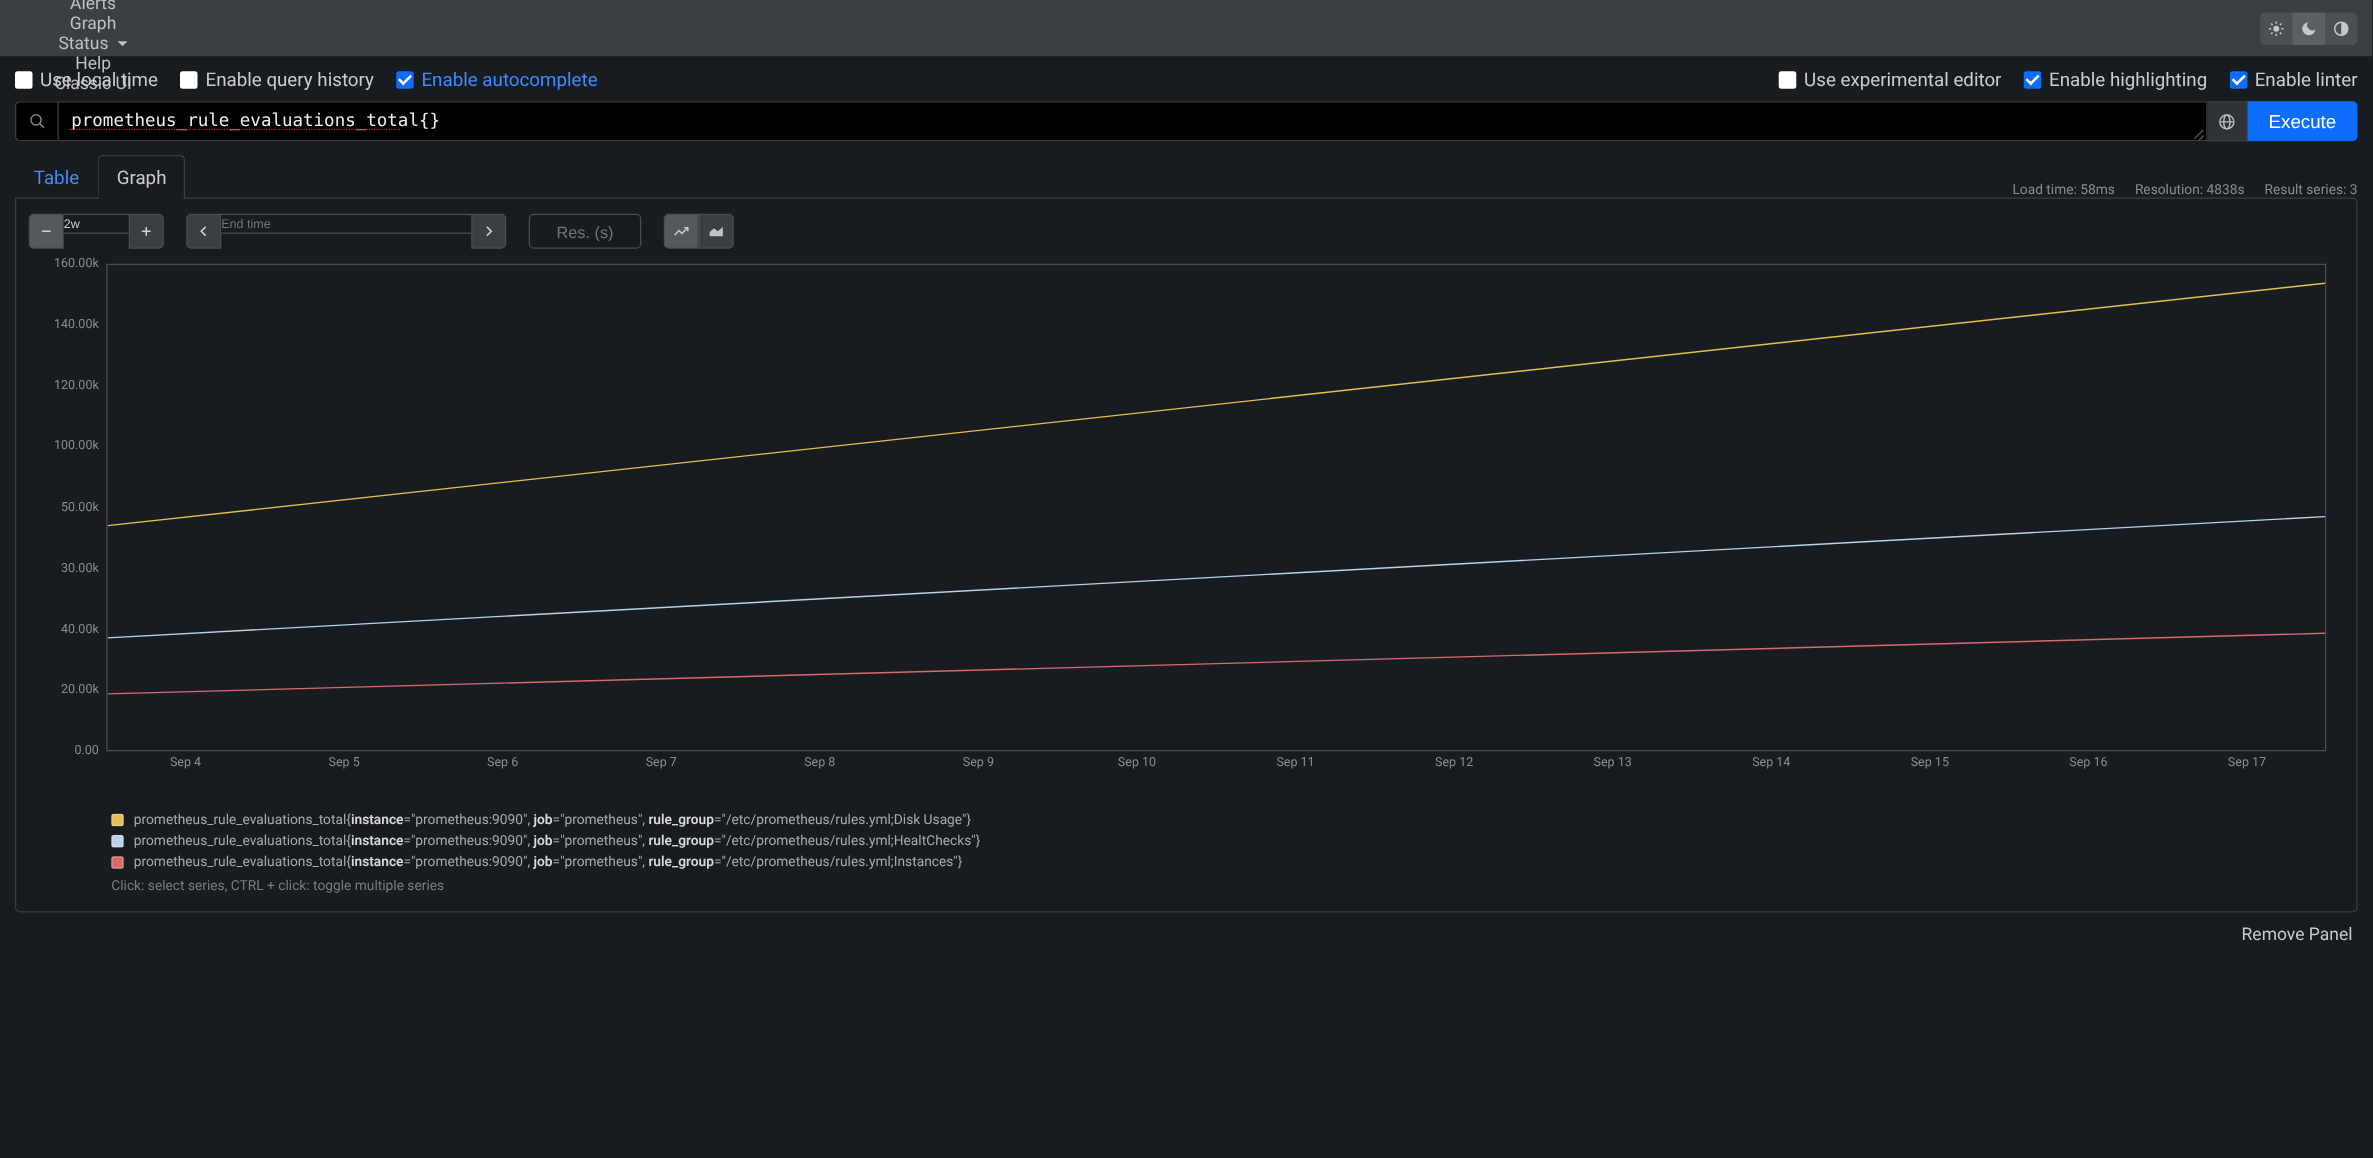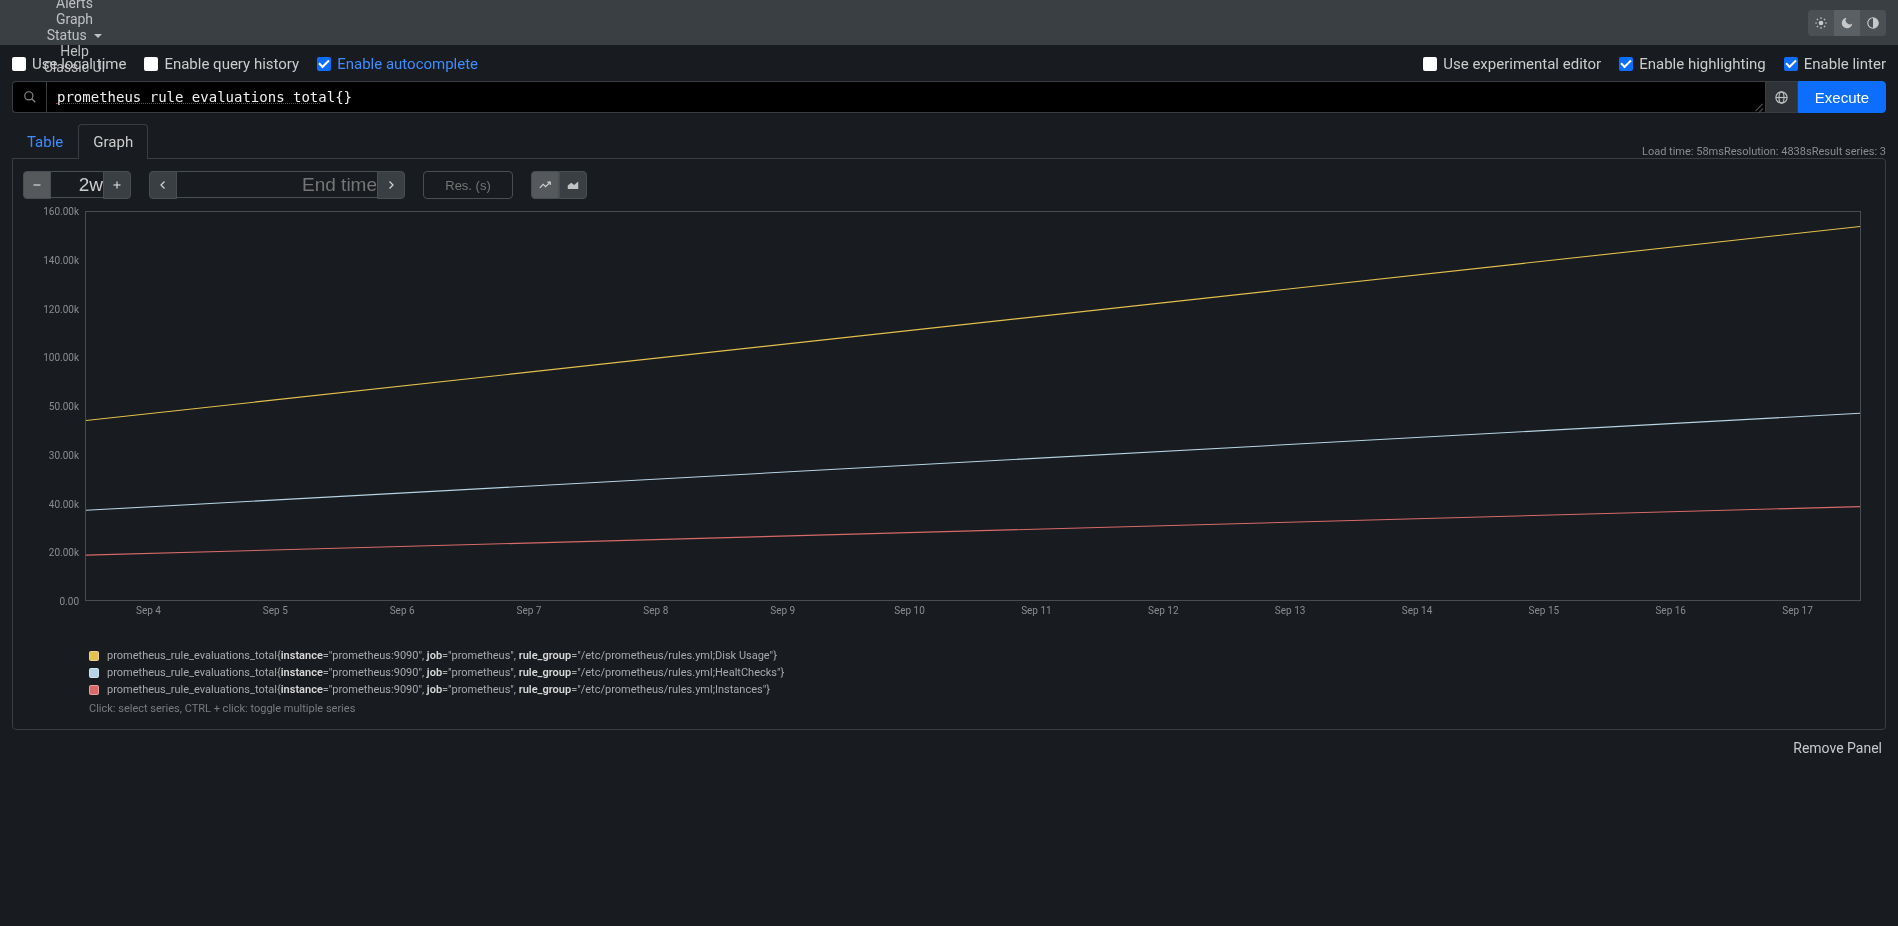--- a/index.html
+++ b/index.html
@@ -169,20 +169,21 @@
   }
   .tab.active {
     color:#ccc;
     background:#181b1f;
     border-color:#3b3d40;
   }
   .meta {
     font-size:11px;
     color:#8a8d90;
     display:flex;
+    gap:16px;
     margin-left:12px;
   }
   
   .panel {
     margin:0 12px;
     border:1px solid #3b3d40;
     border-radius:0 4px 4px 4px;
     padding:12px 10px 14px 10px;
   }
   .graph-controls {
@@ -200,26 +201,26 @@
     color:#d0d2d3;
     display:flex;align-items:center;justify-content:center;
     cursor:pointer;
     font-size:13px;
     padding:0 6px;
   }
   .ctl-btn:first-child { border-radius:4px 0 0 4px; }
   .ctl-btn:last-child  { border-radius:0 4px 4px 0; }
   .ctl-btn.active { background:#55595c; }
   .ctl-input {
-    height:27px;
+    height:16px;
     background:#181b1f;
     border:1px solid #494e53;
     color:#ccc;
-    text-align:right;
-    font-size:19px;
+    text-align:left;
+    font-size:10px;
     padding:0;
   }
   .range-input { width:52px; border-left:none;border-right:none; }
   .endtime-input { width:200px; border-left:none;border-right:none; }
   .res-input {
     height:28px;width:90px;
     background:#181b1f;
     border:1px solid #494e53;
     border-radius:4px;
     color:#999;

